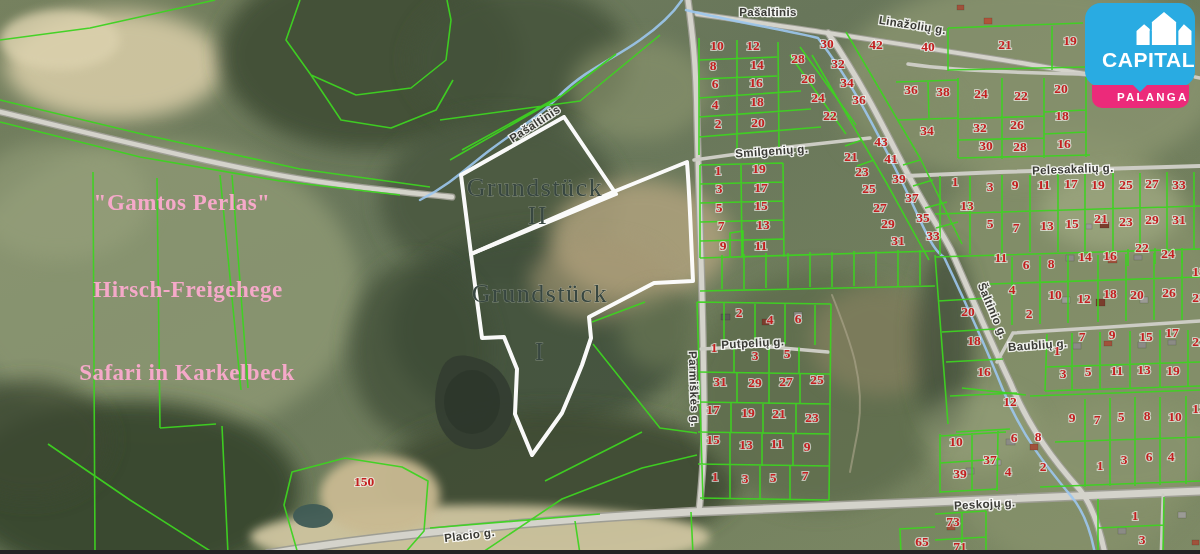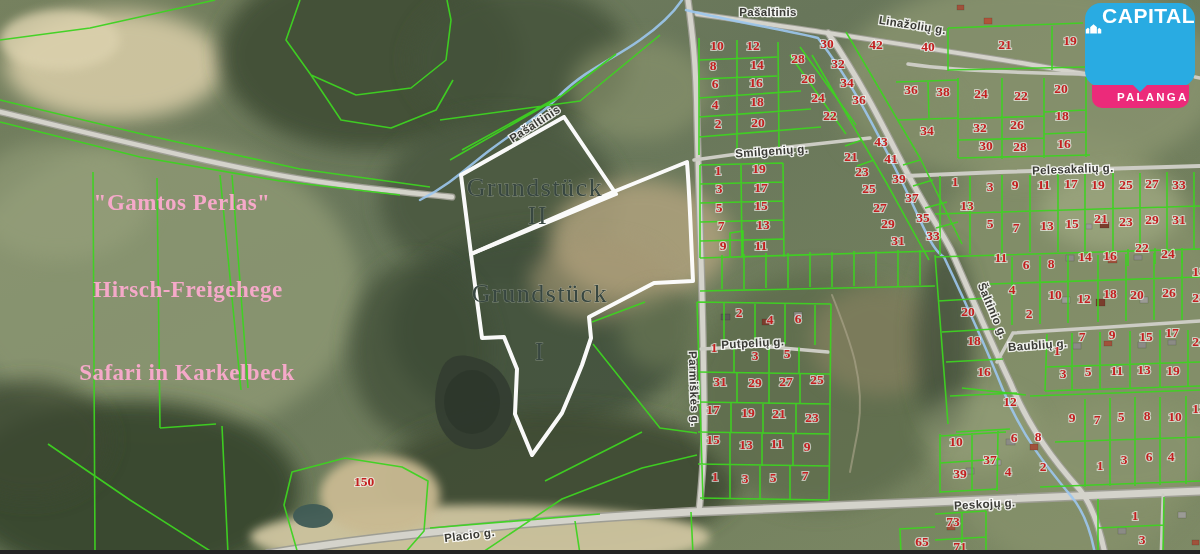--- a/index.html
+++ b/index.html
@@ -15,21 +15,21 @@
        stroke:rgba(255,255,255,.85);stroke-width:2.6px;paint-order:stroke;
        letter-spacing:.4px;text-anchor:middle;}
   .pink-label{font:700 23px "Liberation Serif",serif;fill:#f5a9c9;
        letter-spacing:.5px;text-anchor:middle;}
   .plot-label{font:400 26px "Liberation Serif",serif;fill:#384741;
        stroke:rgba(255,255,255,.3);stroke-width:.8px;paint-order:stroke;
        letter-spacing:1.5px;text-anchor:middle;}
   
   .logo{position:absolute;left:1085px;top:3px;width:110px;z-index:30;}
   .logo-blue{background:#29abe2;border-radius:16px;height:84px;
-       display:flex;flex-direction:row;align-items:flex-start;}
+       display:flex;flex-direction:column;align-items:flex-end;}
   .logo-brand{color:#fff;font-weight:700;font-size:21px;letter-spacing:.5px;
        margin-top:1px;font-family:"Liberation Sans",sans-serif;}
   .logo-pink{position:relative;width:97px;height:23px;margin:-2px auto 0;
        background:#ec2a7a;border-radius:0 0 10px 10px;color:#fff;
        text-align:right;line-height:24px;font-size:11.5px;font-weight:700;
        letter-spacing:2.2px;}
   .logo-notch{position:absolute;left:50%;margin-left:-7px;top:82px;width:0;height:0;
        border-left:7px solid transparent;border-right:7px solid transparent;
        border-top:7px solid #29abe2;z-index:2;}
 </style>

